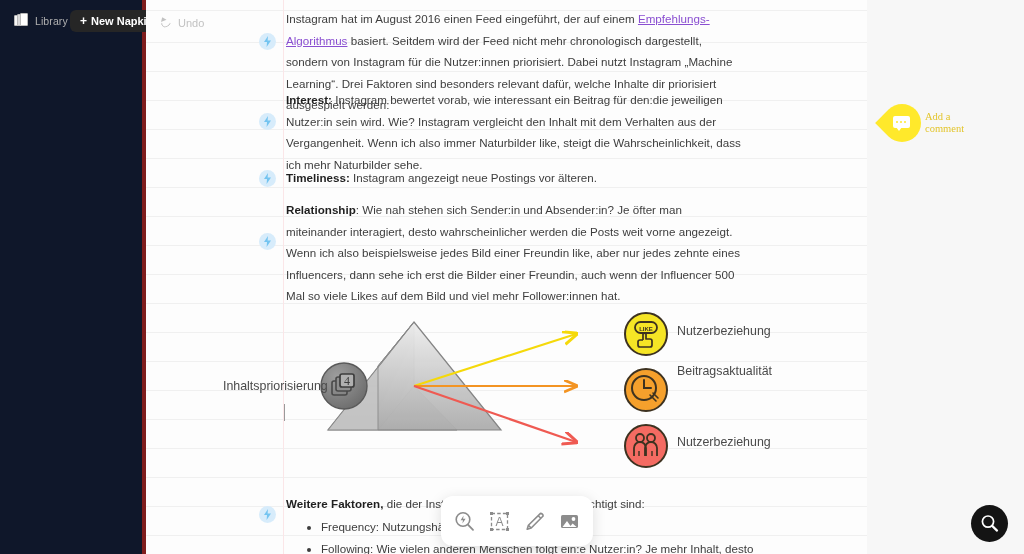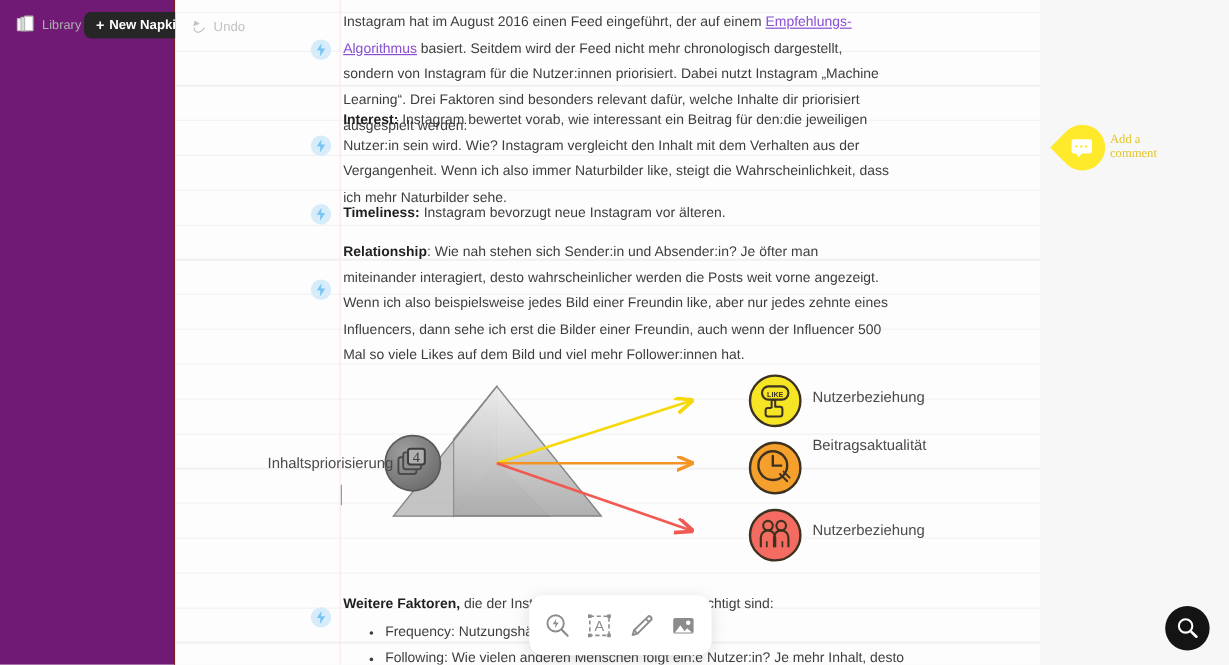--- a/index.html
+++ b/index.html
@@ -8,22 +8,22 @@
     overflow: hidden;
     background: #f7f7f7;
     font-family: "Liberation Sans", sans-serif;
   }
   #app { position: relative; width: 1024px; height: 554px; }
 
   
   .sidebar {
     position: absolute; left: 0; top: 0;
     width: 146px; height: 554px;
-    background: #701a75;
-    border-right: 1px solid #7f1d1d;
+    background: #0f172a;
+    border-right: 4px solid #7f1d1d;
   }
   .lib-row {
     position: absolute; left: 14px; top: 13px;
     display: flex; align-items: center; gap: 6px;
   }
   .lib-icon { width: 15px; height: 16px; position: relative; }
   .lib-icon i {
     position: absolute; border: 1.6px solid #b9b9b9; border-radius: 1px;
     background: #f6f6f6;
   }
@@ -317,21 +317,21 @@
       <svg width="9" height="11" viewBox="0 0 9 11">
           <path d="M5 0 L1 6 H4 L3.6 11 L8 4.5 H4.6 Z" fill="#74c4f0"></path>
         </svg>
     </div>
 
     <div class="doc">
       <p class="para p1"><span>Instagram hat im August 2016 einen Feed eingeführt, der auf einem </span><a class="link" href="#">Empfehlungs-Algorithmus</a><span> basiert. Seitdem wird der Feed nicht mehr chronologisch dargestellt, sondern von Instagram für die Nutzer:innen priorisiert. Dabei nutzt Instagram „Machine Learning“. Drei Faktoren sind besonders relevant dafür, welche Inhalte dir priorisiert ausgespielt werden:</span></p>
 
       <p class="para p2"><b>Interest:</b><span> Instagram bewertet vorab, wie interessant ein Beitrag für den:die jeweiligen Nutzer:in sein wird. Wie? Instagram vergleicht den Inhalt mit dem Verhalten aus der Vergangenheit. Wenn ich also immer Naturbilder like, steigt die Wahrscheinlichkeit, dass ich mehr Naturbilder sehe.</span></p>
 
-      <p class="para p3"><b>Timeliness:</b><span> Instagram bevorzugt neue Instagram vor älteren.</span></p>
+      <p class="para p3"><b>Timeliness:</b><span> Instagram angezeigt neue Postings vor älteren.</span></p>
 
       <p class="para p4"><b>Relationship</b><span>: Wie nah stehen sich Sender:in und Absender:in? Je öfter man miteinander interagiert, desto wahrscheinlicher werden die Posts weit vorne angezeigt. Wenn ich also beispielsweise jedes Bild einer Freundin like, aber nur jedes zehnte eines Influencers, dann sehe ich erst die Bilder einer Freundin, auch wenn der Influencer 500 Mal so viele Likes auf dem Bild und viel mehr </span><span class="spell">Follower:innen</span><span> hat.</span></p>
 
       <p class="para p5"><b>Weitere Faktoren,</b><span> die der Instagram-Algorithmus berücksichtigt sind:</span></p>
 
       <ul class="bullets">
         <li>Frequency: Nutzungshäufigkeit der Nutzer:innen</li>
         <li>Following: Wie vielen anderen Menschen folgt ein:e Nutzer:in? Je mehr Inhalt, desto</li>
       </ul>
     </div>

